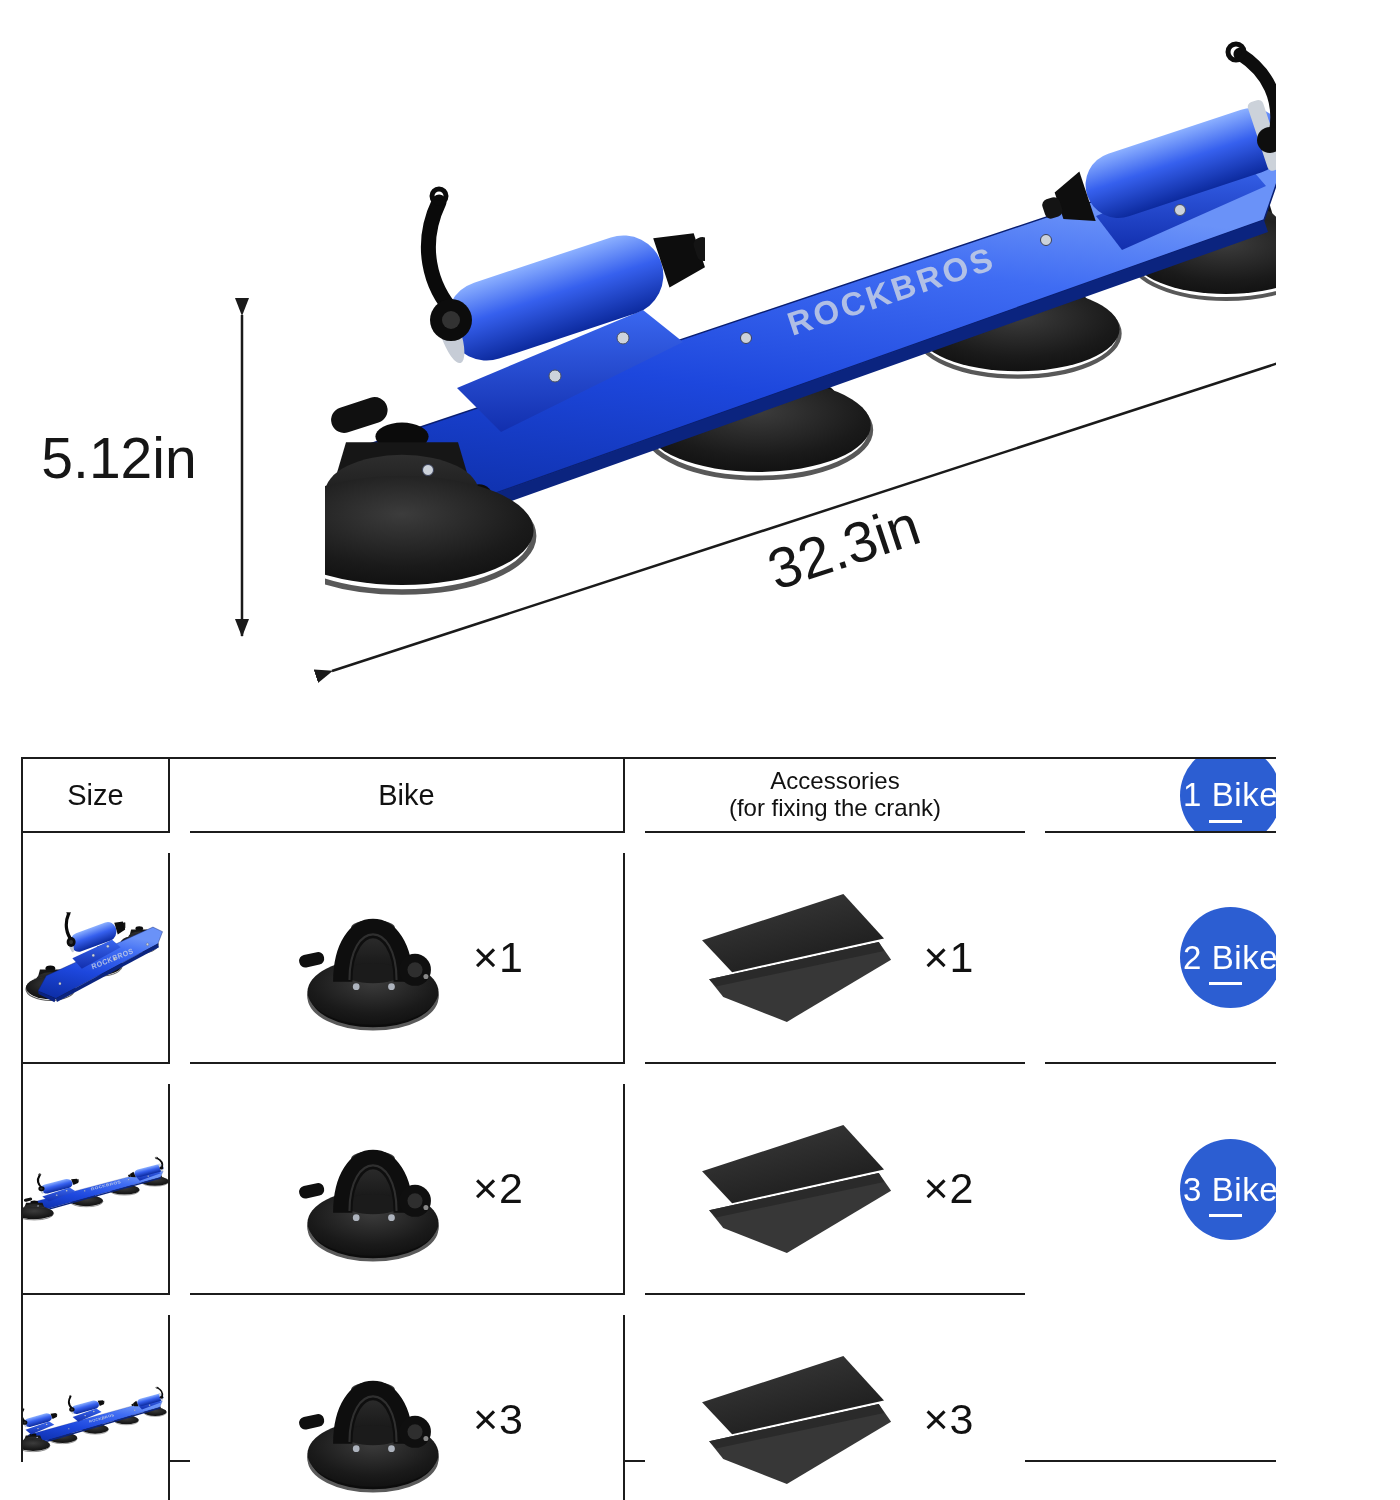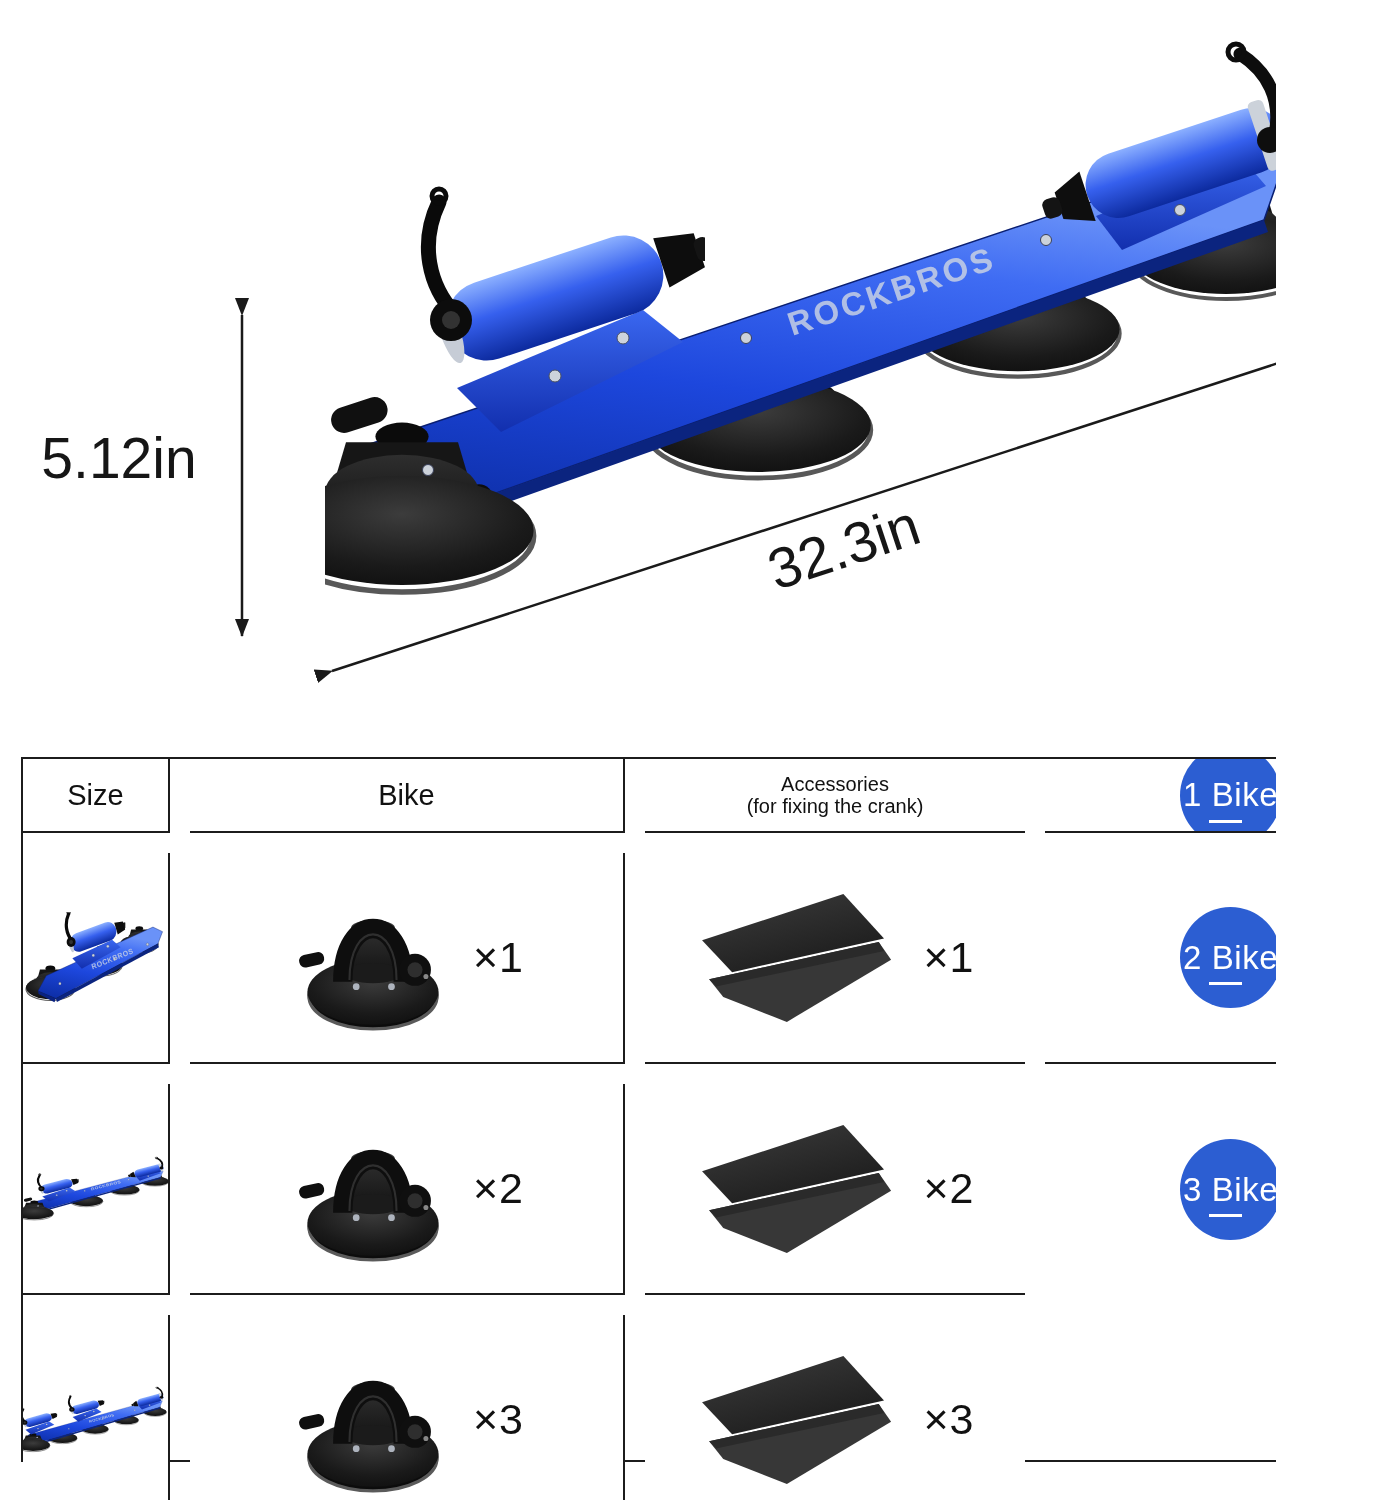--- a/index.html
+++ b/index.html
@@ -13,21 +13,21 @@
   .spec-table{position:absolute;left:21px;top:757px;width:1335px;height:705px;
       display:grid;grid-template-columns:147px 435px 380px 373px;
       grid-template-rows:74px 211px 211px 209px;
       border:2px solid #1c1c1c;box-sizing:border-box;gap:20px;}
   .tcell{border-right:2px solid #1c1c1c;border-bottom:2px solid #1c1c1c;
       display:flex;align-items:center;justify-content:center;box-sizing:border-box;
       overflow:hidden;background:#fff;}
   .tcell.last-col{border-right:none;}
   .tcell.last-row{border-bottom:none;}
   .hdr{font-size:29px;color:#111;text-align:center;line-height:1.12;}
-  .hdr-small{font-size:20px;}
+  .hdr-small{font-size:24px;}
   .qty{font-size:43px;color:#111;margin-left:16px;letter-spacing:1px;white-space:nowrap;}
   .badge{position:relative;width:101px;height:101px;border-radius:50%;
       background:var(--badge-blue,#2c5ed2);display:flex;align-items:center;justify-content:center;
       color:#fff;font-size:33px;letter-spacing:.5px;}
   .badge .num{margin-right:10px;}
   .badge .bar{position:absolute;left:29px;bottom:23px;width:33px;height:3px;background:#fff;}
   .imgbox{display:flex;align-items:center;justify-content:center;}
 </style>
 </head>
 <body>

